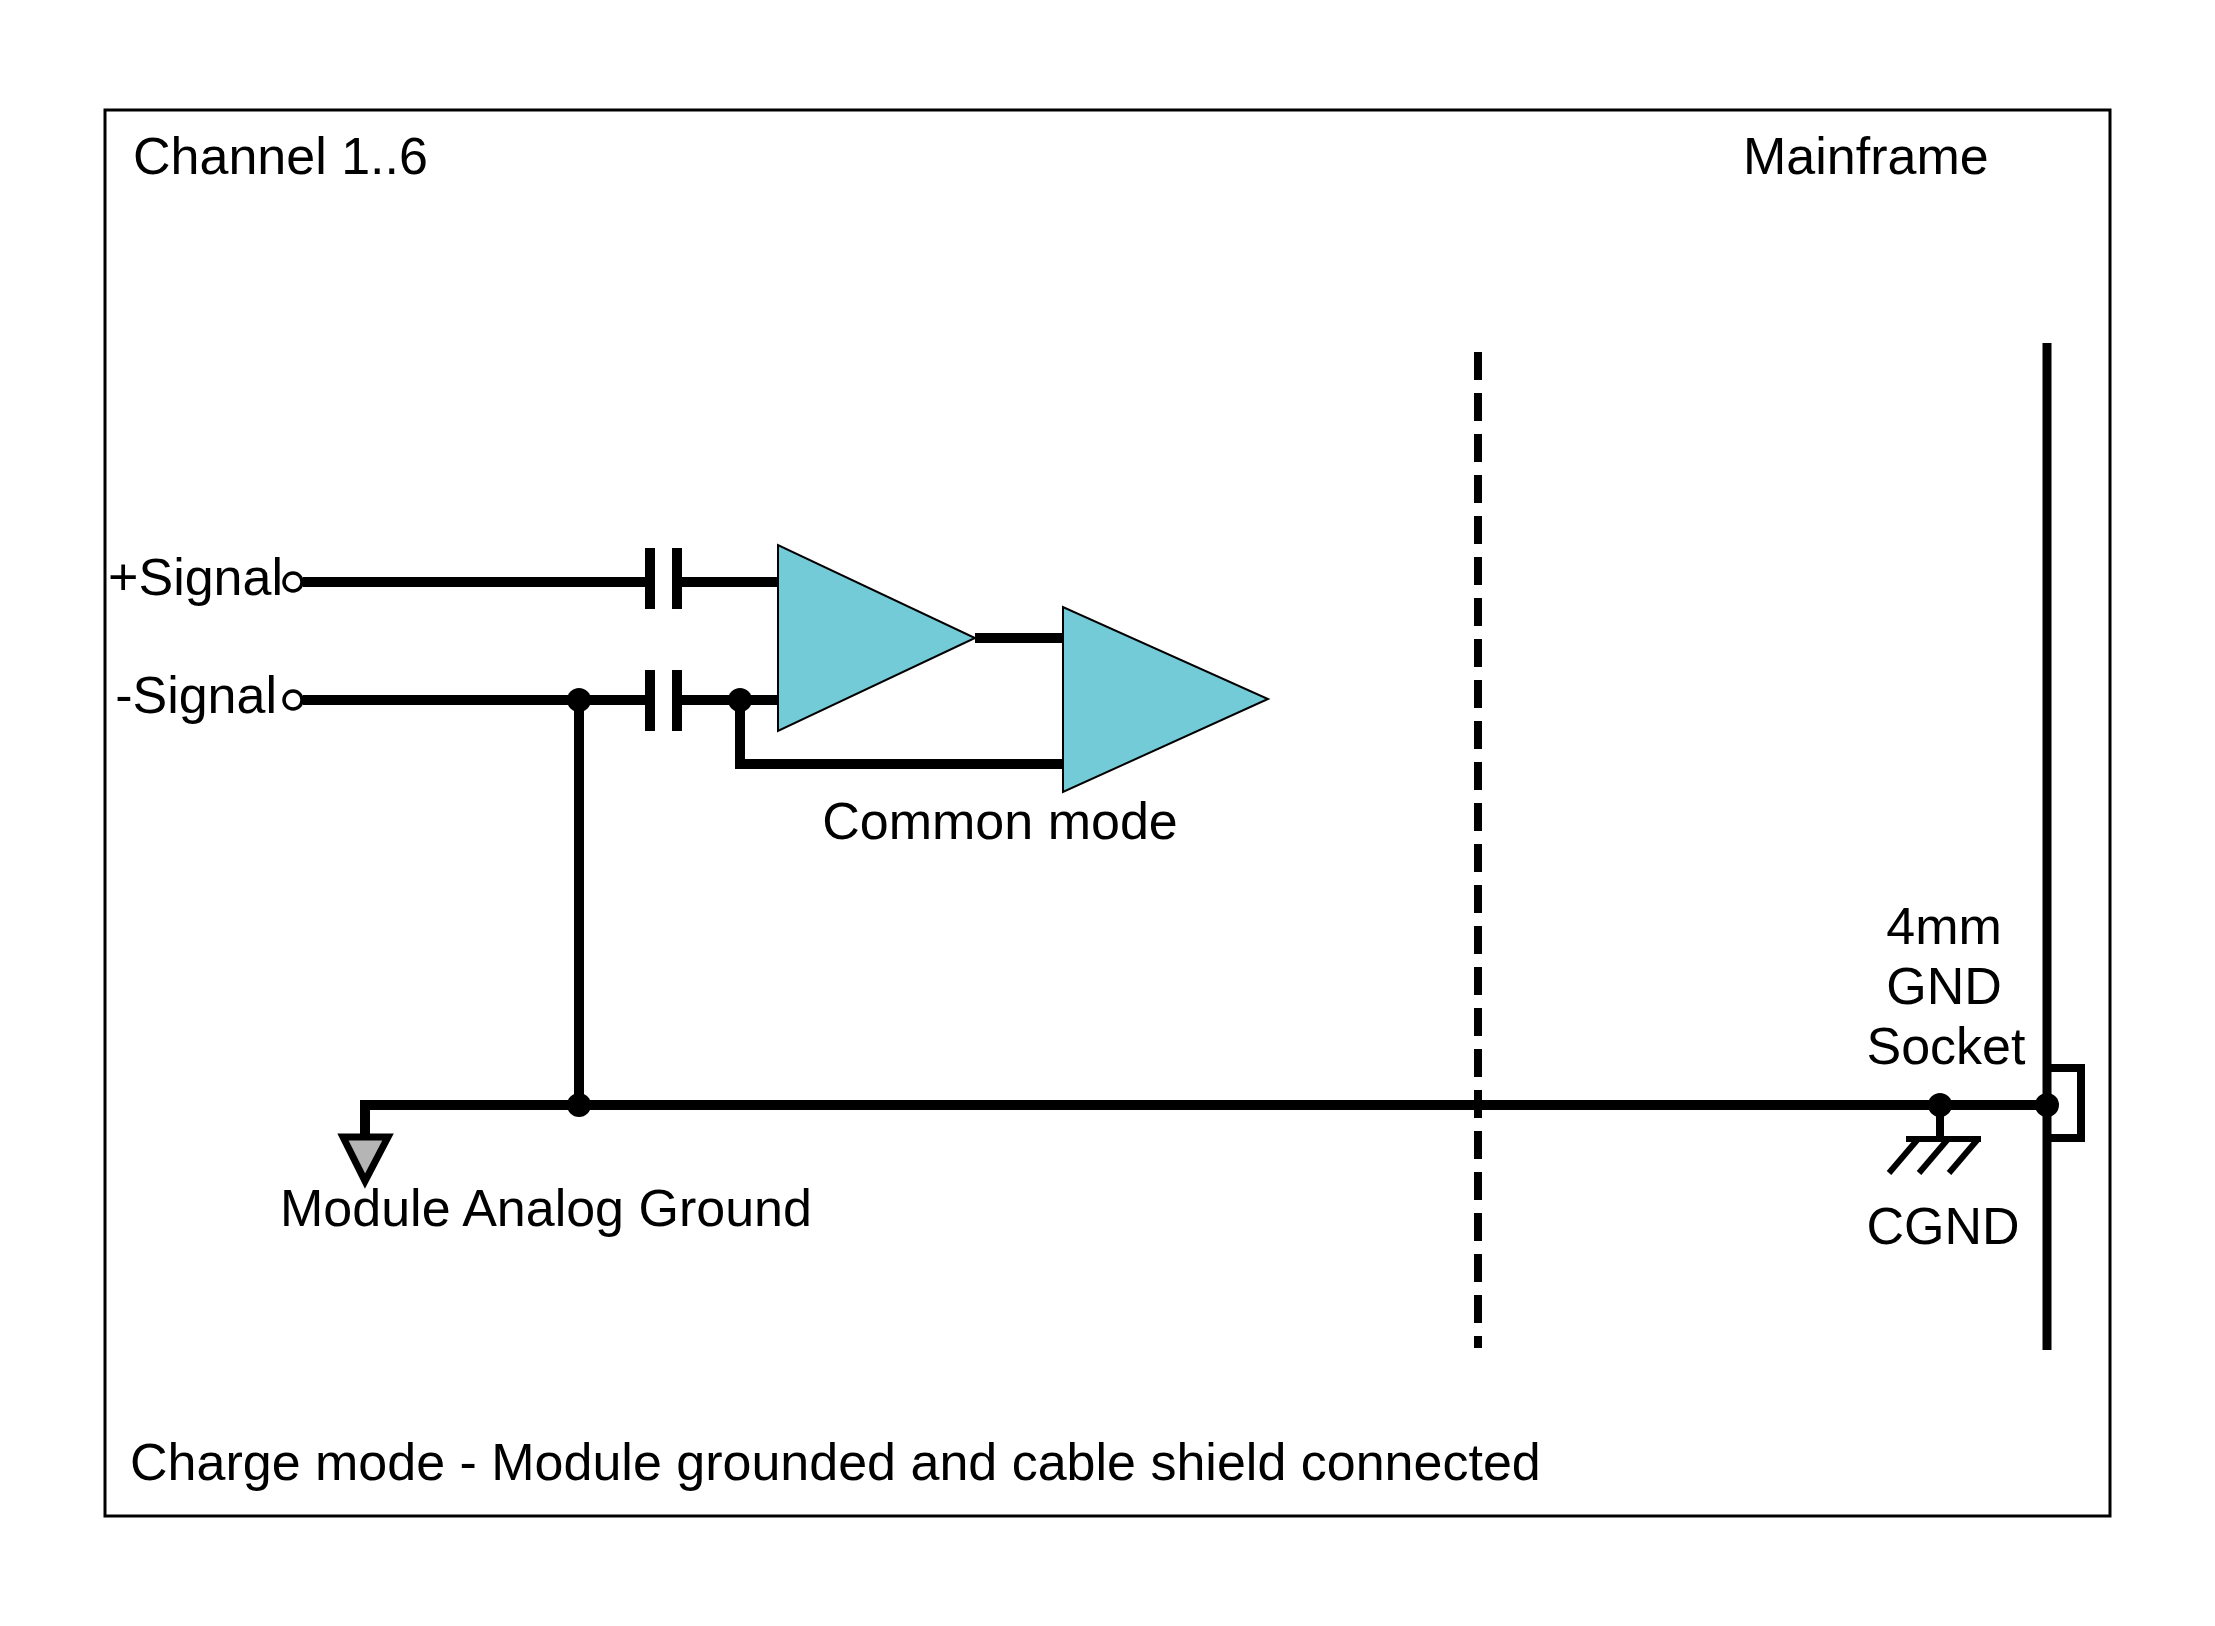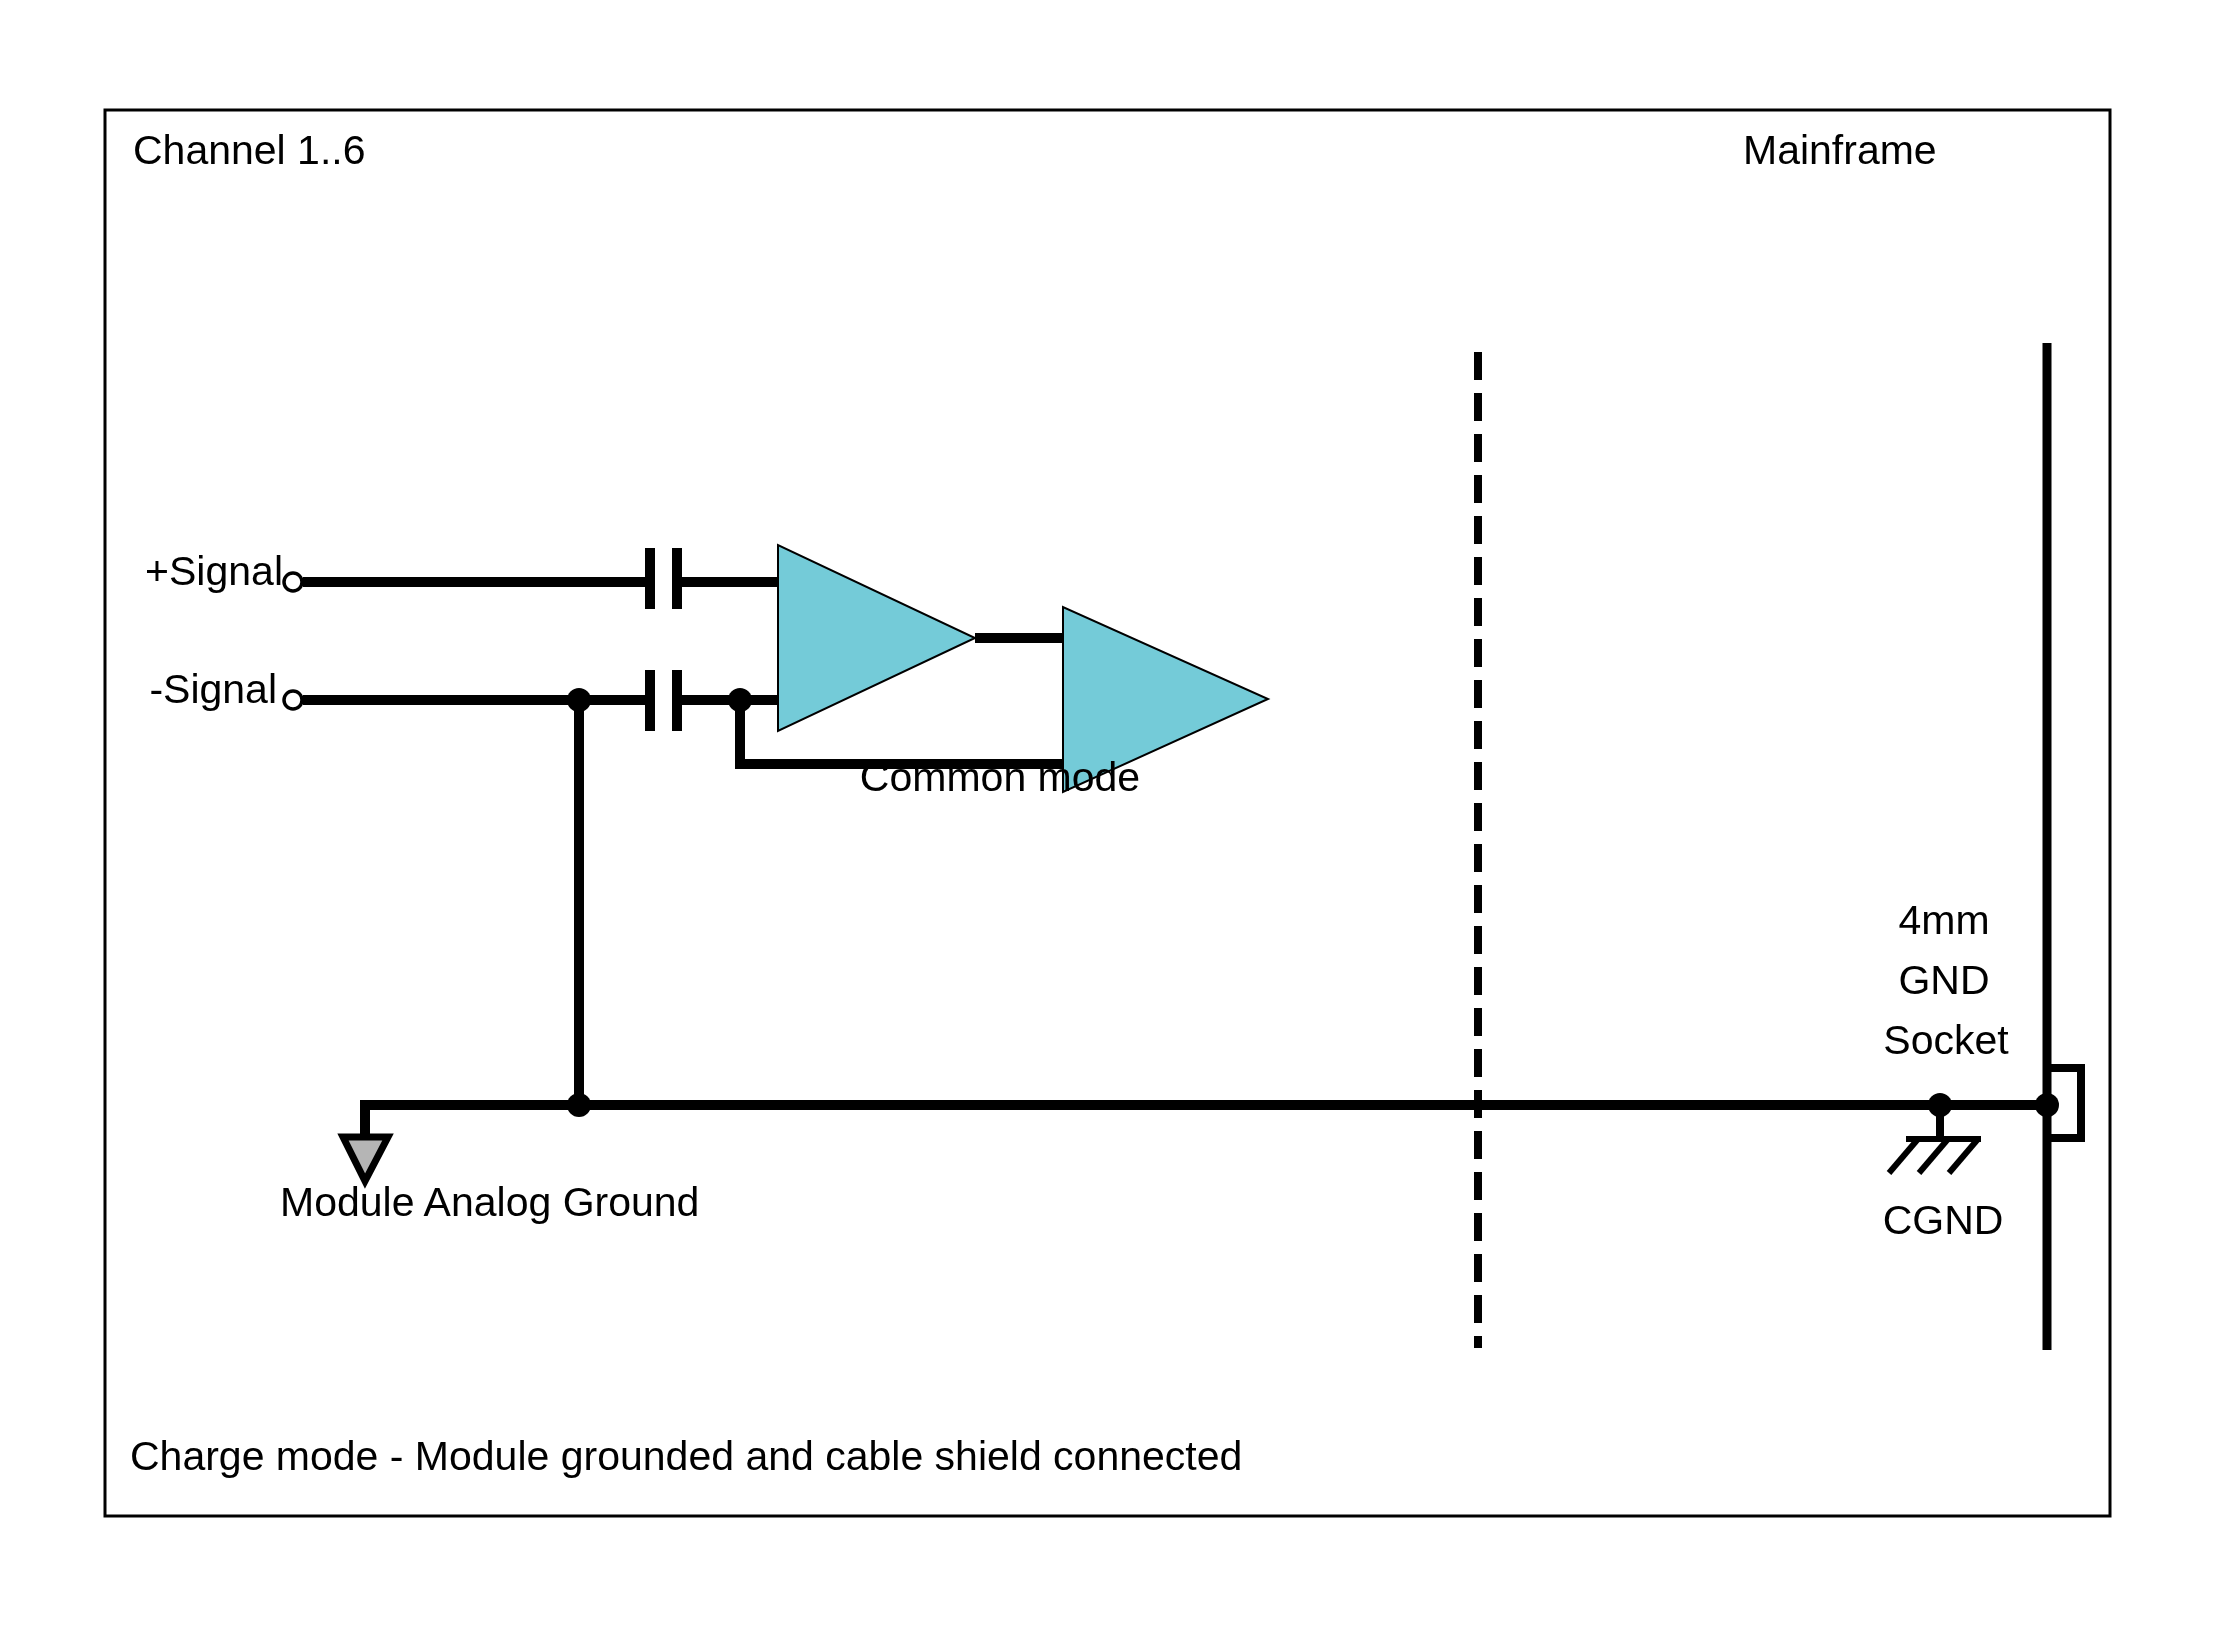--- a/index.html
+++ b/index.html
@@ -18,21 +18,21 @@
   }
   #circuit-svg {
     position: absolute;
     left: 0;
     top: 0;
     width: 2215px;
     height: 1626px;
   }
   .lbl {
     position: absolute;
-    font-size: 41px;
+    font-size: 52px;
     line-height: 1.0;
     white-space: nowrap;
     color: #000000;
   }
   .lbl.centered { transform: translateX(-50%); text-align: center; }
   .lbl.right-col { text-align: right; }
 </style>
 </head>
 <body>
 
@@ -99,21 +99,21 @@
 
   <div class="lbl" style="left:133px; top:130px;">Channel 1..6</div>
 
 
   <div class="lbl" style="left:1743px; top:130px;">Mainframe</div>
 
   <div class="lbl right-col" style="left:0px; top:551px; width:283px;">+Signal</div>
 
   <div class="lbl right-col" style="left:0px; top:669px; width:277px;">-Signal</div>
 
-  <div class="lbl centered" style="left:1000px; top:757px;">Common mode</div>
+  <div class="lbl centered" style="left:1000px; top:795px;">Common mode</div>
 
 
   <div class="lbl centered" style="left:1944px; top:900px;">4mm</div>
 
   <div class="lbl centered" style="left:1944px; top:960px;">GND</div>
 
   <div class="lbl centered" style="left:1946px; top:1020px;">Socket</div>
 
   <div class="lbl centered" style="left:1943px; top:1172px;margin-top:28px;">CGND</div>
 

